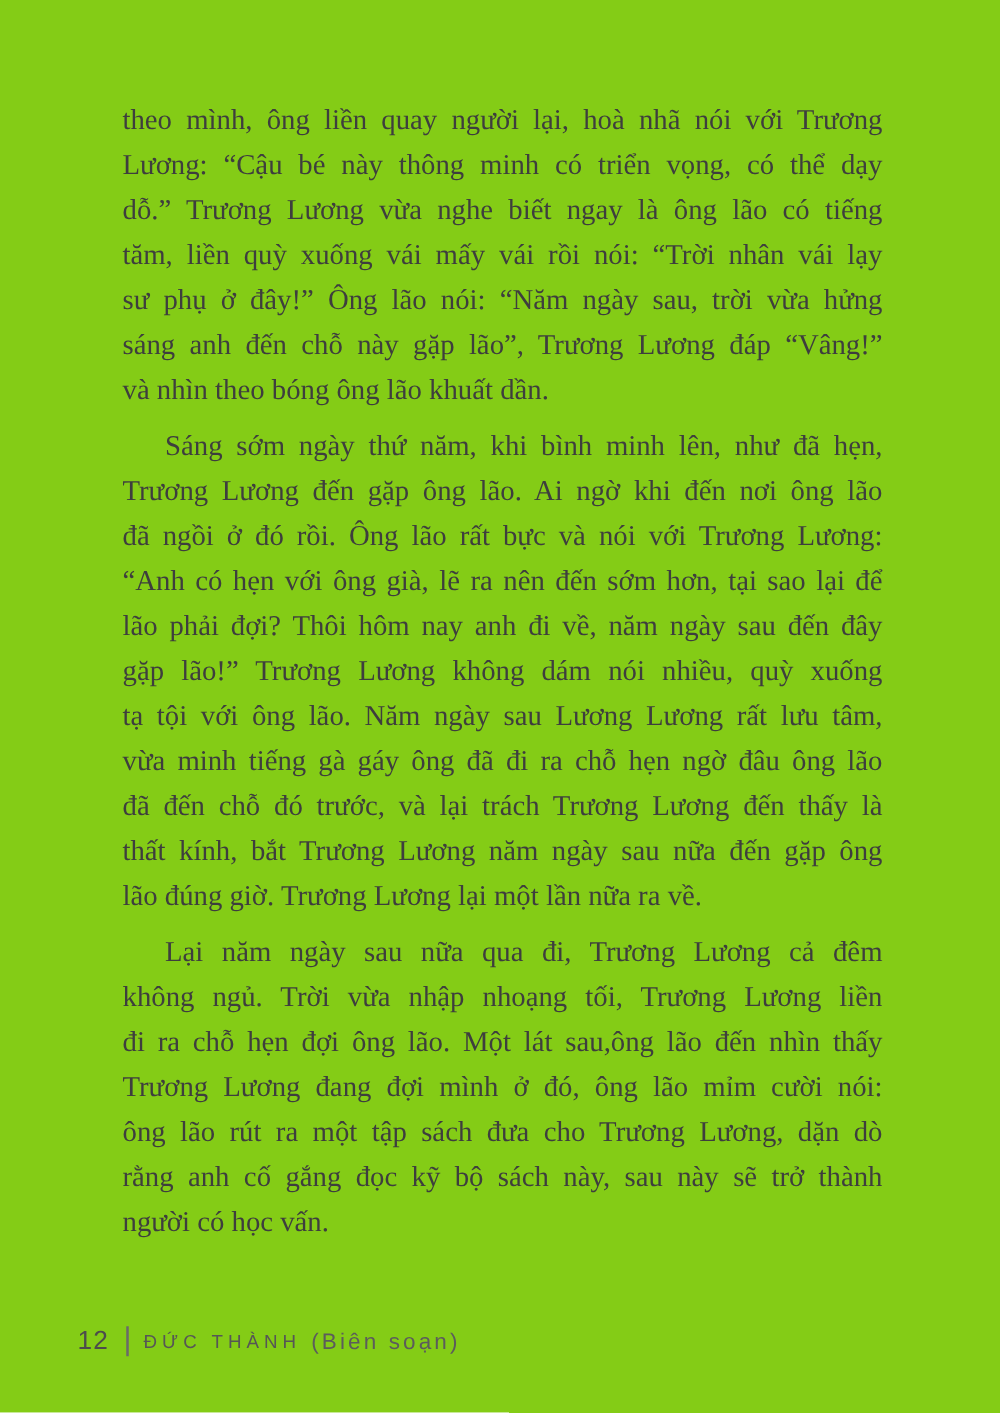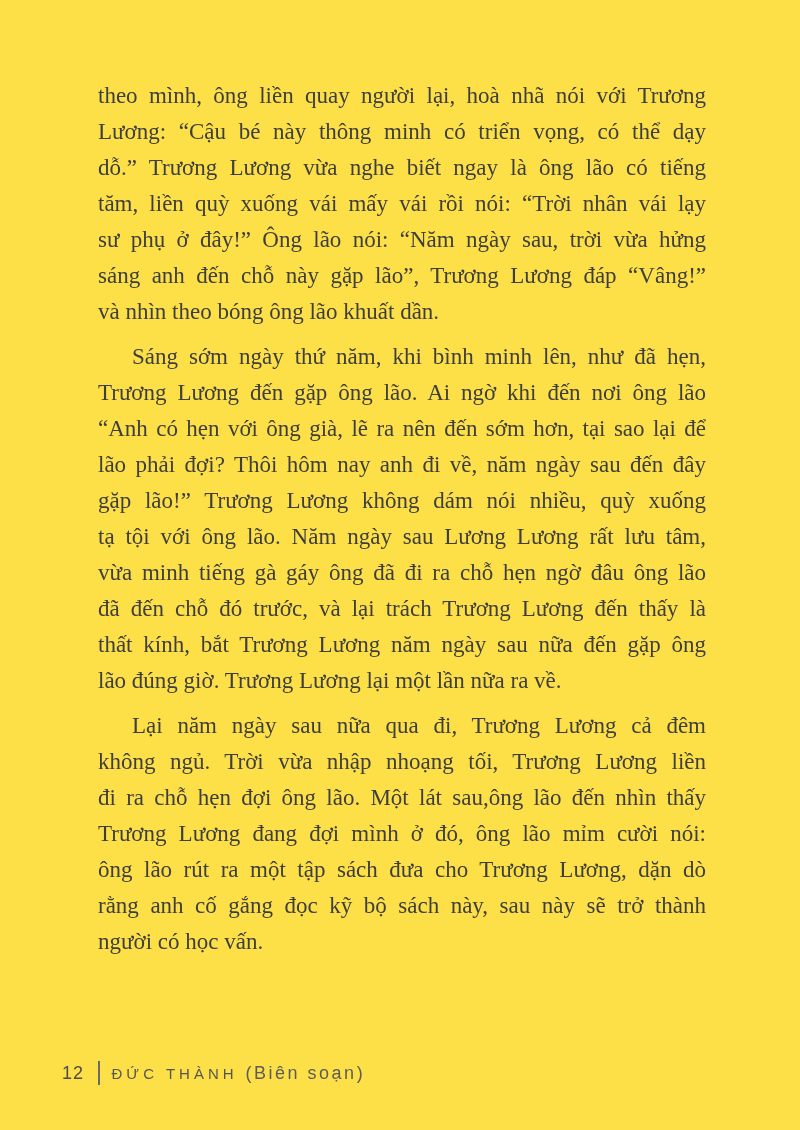--- a/index.html
+++ b/index.html
@@ -5,21 +5,21 @@
 <style>
   html, body {
     margin: 0;
     padding: 0;
     background: #ffffff;
   }
   .page {
     position: relative;
     width: 800px;
     height: 1130px;
-    background: #fde047;
+    background: #84cc16;
     overflow: hidden;
     font-family: "Liberation Serif", "DejaVu Serif", serif;
   }
   .text-block {
     position: absolute;
     left: 98px;
     top: 78px;
     width: 608px;
     color: #3e3e3e;
     font-size: 23px;
@@ -46,21 +46,21 @@
     position: absolute;
     left: 62px;
     top: 1058px;
     height: 30px;
     display: flex;
     align-items: center;
     font-family: "Liberation Sans", "DejaVu Sans", sans-serif;
     color: #555555;
   }
   .page-num {
-    font-size: 18px;
+    font-size: 21px;
     letter-spacing: 1px;
     color: #4c4c4c;
   }
   .footer-sep {
     display: inline-block;
     width: 1.5px;
     height: 24px;
     background: #6a6a6a;
     margin: 0 12px 0 14px;
   }
@@ -88,20 +88,21 @@
         <div class="line">Lương: “Cậu bé này thông minh có triển vọng, có thể dạy</div>
         <div class="line">dỗ.” Trương Lương vừa nghe biết ngay là ông lão có tiếng</div>
         <div class="line">tăm, liền quỳ xuống vái mấy vái rồi nói: “Trời nhân vái lạy</div>
         <div class="line">sư phụ ở đây!” Ông lão nói: “Năm ngày sau, trời vừa hửng</div>
         <div class="line">sáng anh đến chỗ này gặp lão”, Trương Lương đáp “Vâng!”</div>
         <div class="line last">và nhìn theo bóng ông lão khuất dần.</div>
       </div>
       <div class="paragraph">
         <div class="line indent">Sáng sớm ngày thứ năm, khi bình minh lên, như đã hẹn,</div>
         <div class="line">Trương Lương đến gặp ông lão. Ai ngờ khi đến nơi ông lão</div>
+        <div class="line">đã ngồi ở đó rồi. Ông lão rất bực và nói với Trương Lương:</div>
         <div class="line">“Anh có hẹn với ông già, lẽ ra nên đến sớm hơn, tại sao lại để</div>
         <div class="line">lão phải đợi? Thôi hôm nay anh đi về, năm ngày sau đến đây</div>
         <div class="line">gặp lão!” Trương Lương không dám nói nhiều, quỳ xuống</div>
         <div class="line">tạ tội với ông lão. Năm ngày sau Lương Lương rất lưu tâm,</div>
         <div class="line">vừa minh tiếng gà gáy ông đã đi ra chỗ hẹn ngờ đâu ông lão</div>
         <div class="line">đã đến chỗ đó trước, và lại trách Trương Lương đến thấy là</div>
         <div class="line">thất kính, bắt Trương Lương năm ngày sau nữa đến gặp ông</div>
         <div class="line last">lão đúng giờ. Trương Lương lại một lần nữa ra về.</div>
       </div>
       <div class="paragraph">

